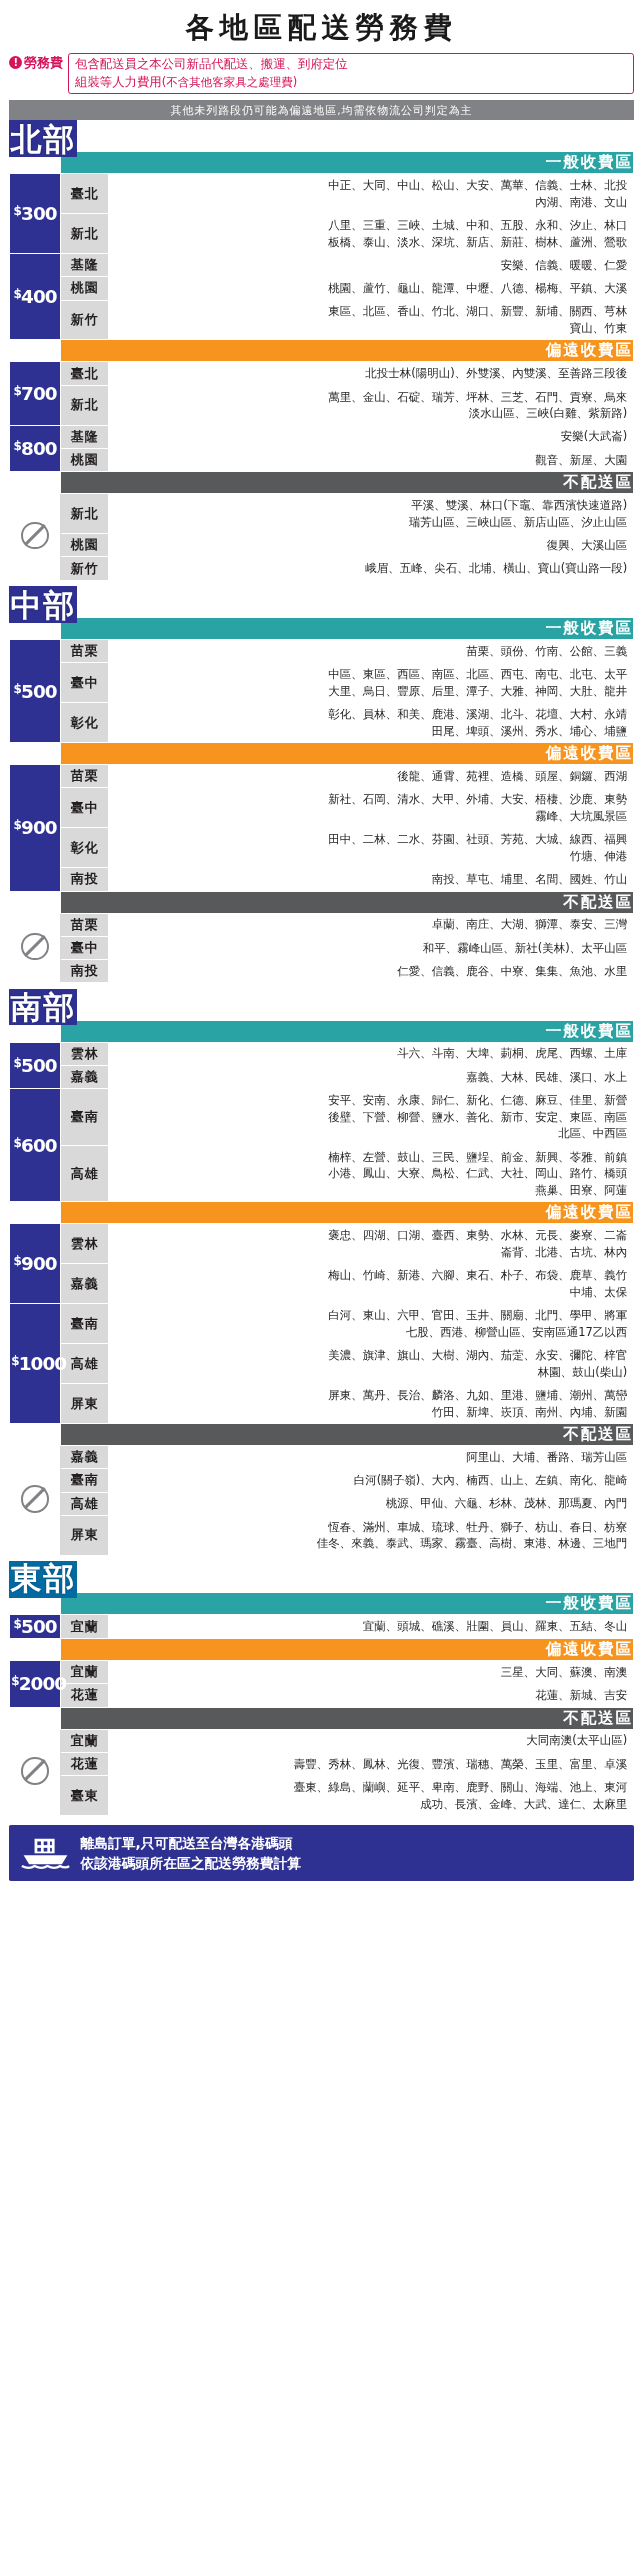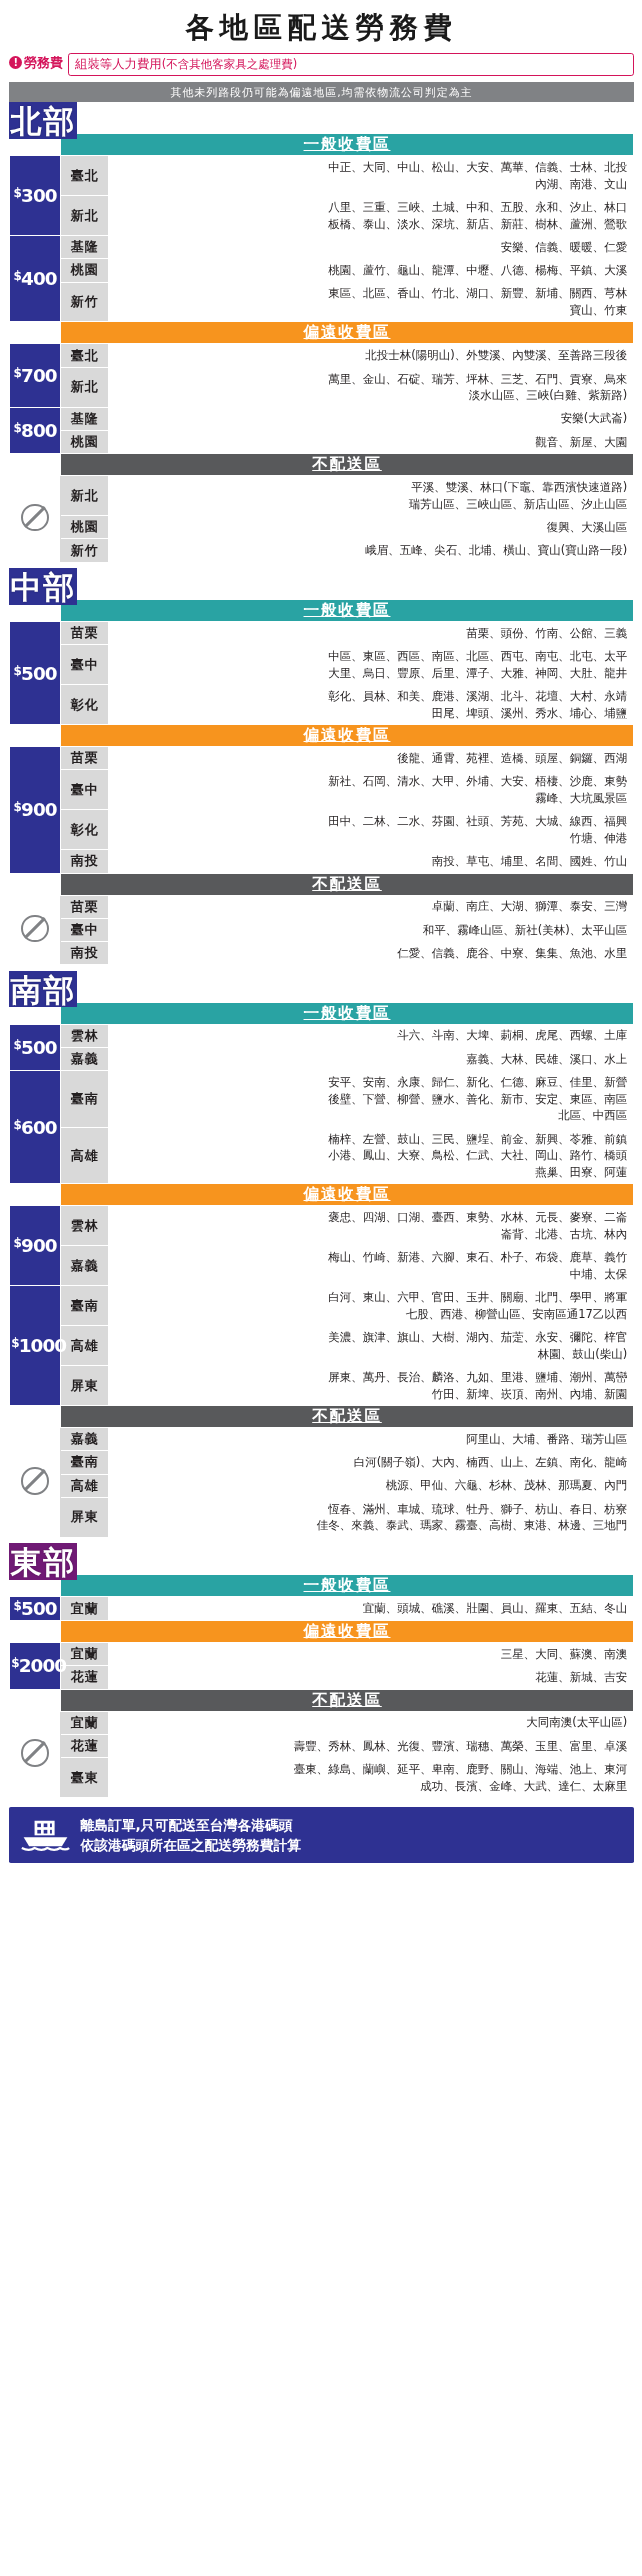--- a/index.html
+++ b/index.html
@@ -79,40 +79,39 @@
     text-align: center;
     z-index: 4;
     line-height: 1;
     padding: 3.7px 0 1.8px 0;
     letter-spacing: 1.8px;
     text-shadow: 0 0 1.8px rgba(0,0,0,.35);
   }
   .region-label.north { background: #2e3192; }
   .region-label.central { background: #2e3192; }
   .region-label.south { background: #2e3192; }
-  .region-label.east { background: #701a75; }
+  .region-label.east { background: #0369a1; font-family: Liberation Mono, monospace; }
 
   table.grid {
     width: 100%;
     border-collapse: collapse;
     table-layout: fixed;
   }
   table.grid td, table.grid th { border: 0.9px solid #ffffff; }
 
   .col-price { width: 51px; }
   .col-city { width: 48px; }
 
   .band {
-    text-align: center;
+    text-align: right;
     font-size: 15.6px;
     font-weight: bold;
     color: #fff;
     padding: 2.8px 0;
     letter-spacing: 1.8px;
-    text-decoration: underline;
   }
   .band.normal { background: #29a3a3; }
   .band.remote { background: #f7941e; }
   .band.none   { background: #58595b; }
 
   .band-head-row td { padding: 0; }
   .band-spacer { background: #ffffff; border: none !important; }
 
   .price {
     background: #2e3192;
@@ -190,20 +189,21 @@
 
 <div class="page">
 
   <div class="title">各地區配送勞務費</div>
 
   <div class="fee-note">
     <div class="fee-badge">
       <span class="excl">!</span><span>勞務費</span>
     </div>
     <div class="fee-text">
+      <div>包含配送員之本公司新品代配送、搬運、到府定位</div>
       <div><span>組裝等人力費用</span><span class="sub">(不含其他客家具之處理費)</span></div>
     </div>
   </div>
 
   <div class="grey-bar">其他未列路段仍可能為偏遠地區,均需依物流公司判定為主</div>
 
   <div id="regions-root">
       <div class="region">
         <div class="region-label north">北部</div>
         <table class="grid">

